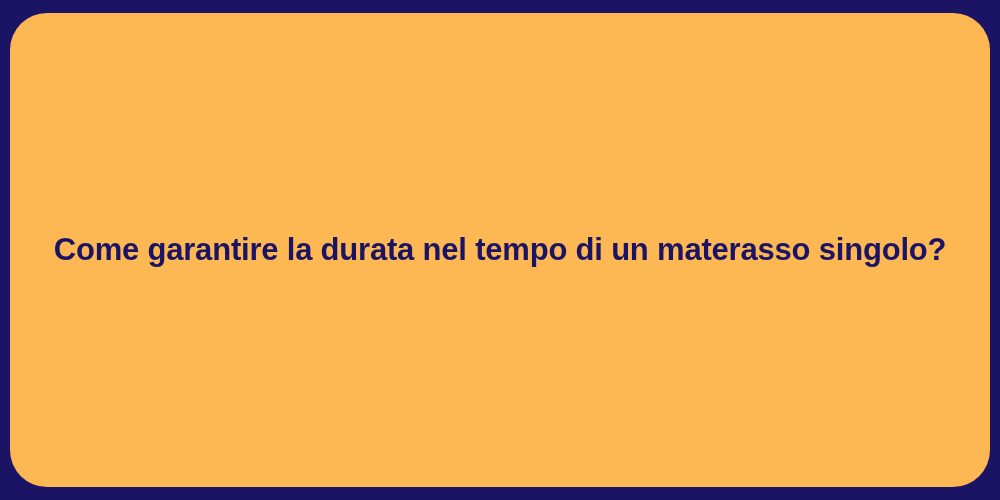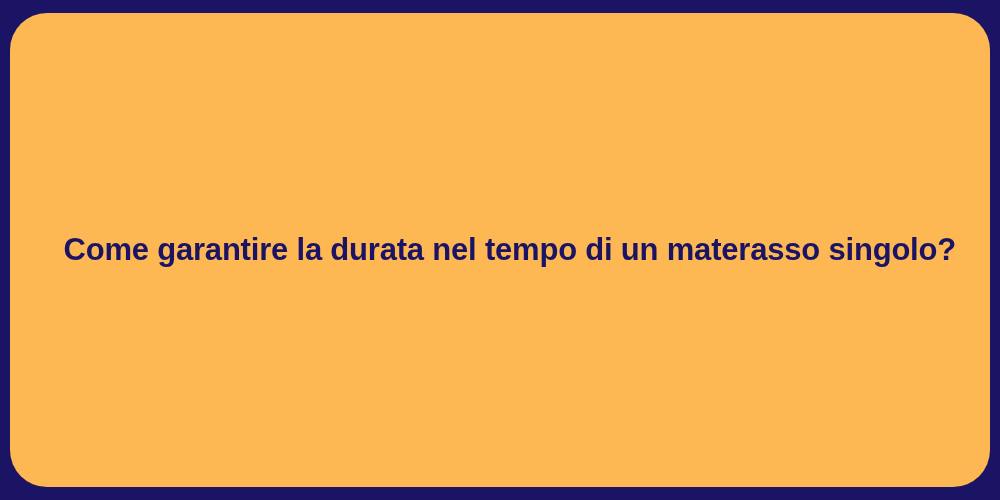--- a/index.html
+++ b/index.html
@@ -37,21 +37,21 @@
   }
 
   .headline {
     margin: 0;
     color: #1b1464;
     font-family: "Liberation Sans", sans-serif;
     font-size: 31px;
     font-weight: 700;
     line-height: 1.25;
     letter-spacing: -0.2px;
-    text-align: right;
+    text-align: center;
     width: 100%;
     word-wrap: break-word;
   }
 </style>
 </head>
 <body>
 
 <div class="banner-frame">
   <div class="banner-panel">
     <h1 class="headline">Come garantire la durata nel tempo di un materasso singolo?</h1>

